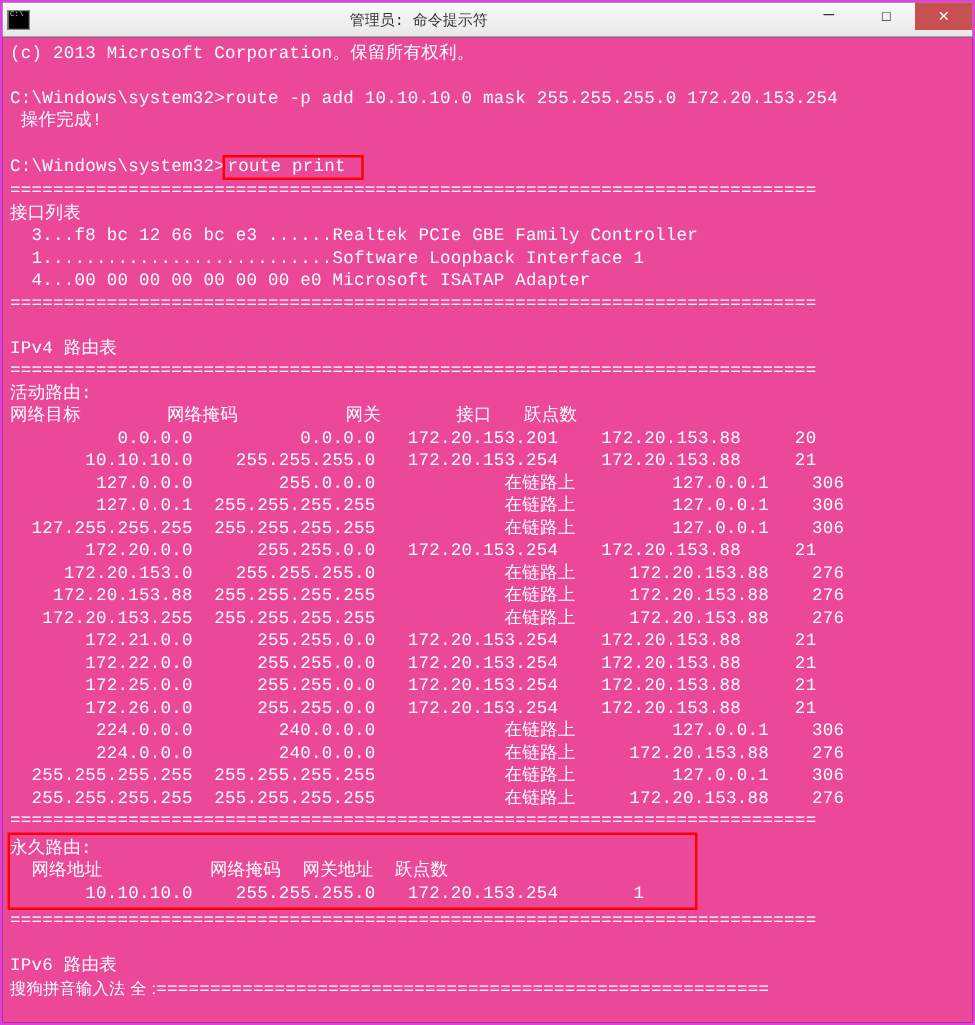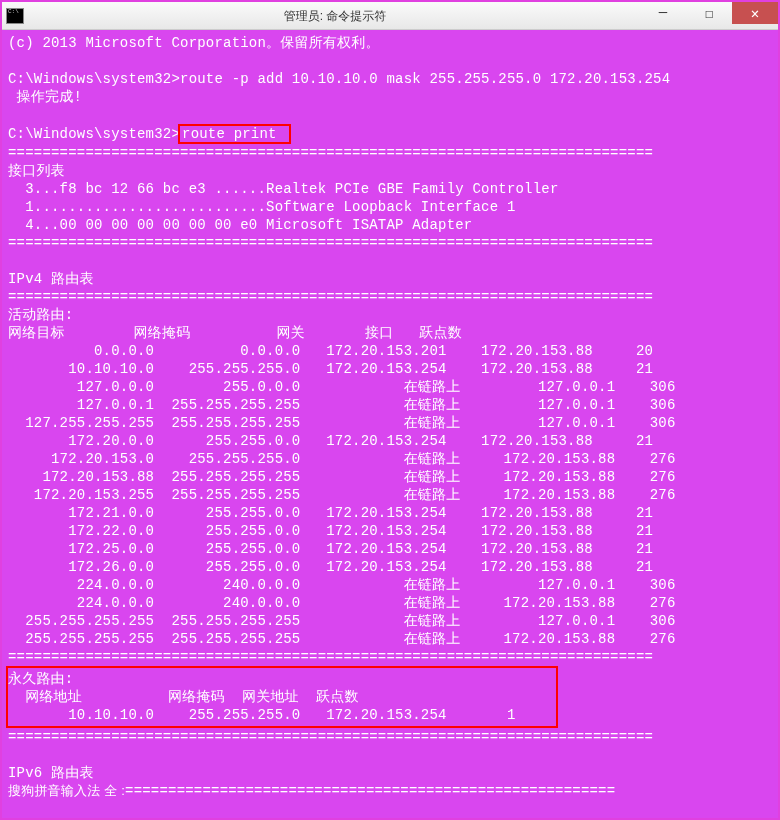--- a/index.html
+++ b/index.html
@@ -46,21 +46,21 @@
     .titlebar-icon::after {
       content: 'C:\\';
       position: absolute;
       top: 0px;
       left: 1px;
       font-size: 6px;
       color: #ccc;
       line-height: 1;
     }
     .titlebar-title {
-      font-family: Liberation Sans, sans-serif;
+      font-family: Liberation Mono, monospace;
       font-size: 12px;
       color: #333;
       flex: 1;
     }
     .titlebar-title-wrap {
       flex: 1;
       text-align: center;
     }
     .titlebar-buttons {
       display: flex;
@@ -76,21 +76,21 @@
       color: #333;
       cursor: pointer;
     }
     .titlebar-btn.close {
       background: #c75050;
       color: #fff;
       width: 46px;
     }
     .terminal {
       flex: 1;
-      background: #d946ef;
+      background: #ec4899;
       color: #fff;
       font-size: 14px;
       line-height: 18px;
       padding: 4px 6px;
       white-space: pre;
       overflow-y: auto;
       position: relative;
       letter-spacing: 0.2px;
     }
     .terminal::-webkit-scrollbar {

